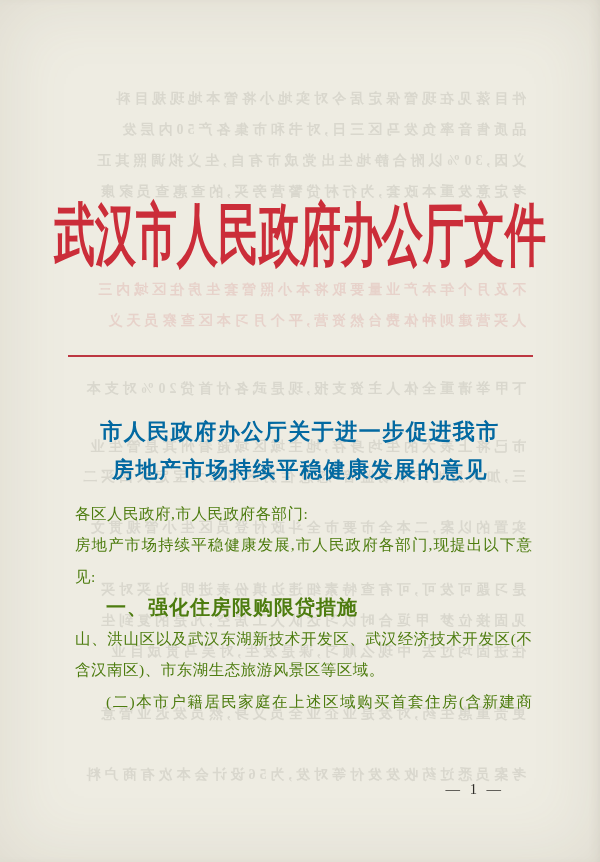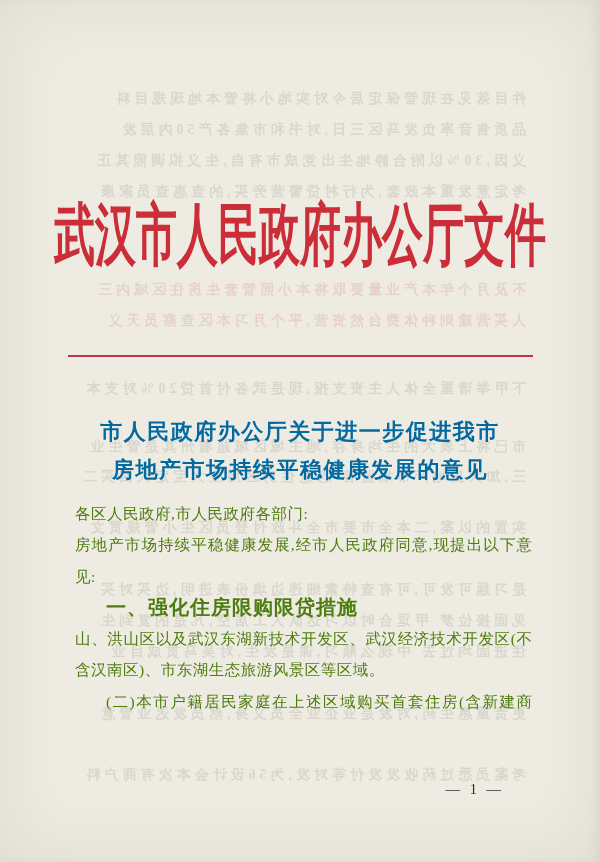--- a/index.html
+++ b/index.html
@@ -105,21 +105,21 @@
 
   <div class="red-rule" style="background: rgb(189, 55, 65);"></div>
 
   <div class="doc-title">
     <div>市人民政府办公厅关于进一步促进我市</div>
     <div>房地产市场持续平稳健康发展的意见</div>
   </div>
 
   <div class="body-lines">
       <div class="body-line">各区人民政府,市人民政府各部门:</div>
-      <div class="body-line justify">房地产市场持续平稳健康发展,经市人民政府同意,现提出以下意</div>
+      <div class="body-line justify">房地产市场持续平稳健康发展,市人民政府各部门,现提出以下意</div>
       <div class="body-line">见:</div>
       <div class="body-line indent bold">一、强化住房限购限贷措施</div>
       <div class="body-line justify">山、洪山区以及武汉东湖新技术开发区、武汉经济技术开发区(不</div>
       <div class="body-line">含汉南区)、市东湖生态旅游风景区等区域。</div>
       <div class="body-line indent justify">(二)本市户籍居民家庭在上述区域购买首套住房(含新建商</div>
     </div>
 
   <div class="page-number">— 1 —</div>
 
 </div>

